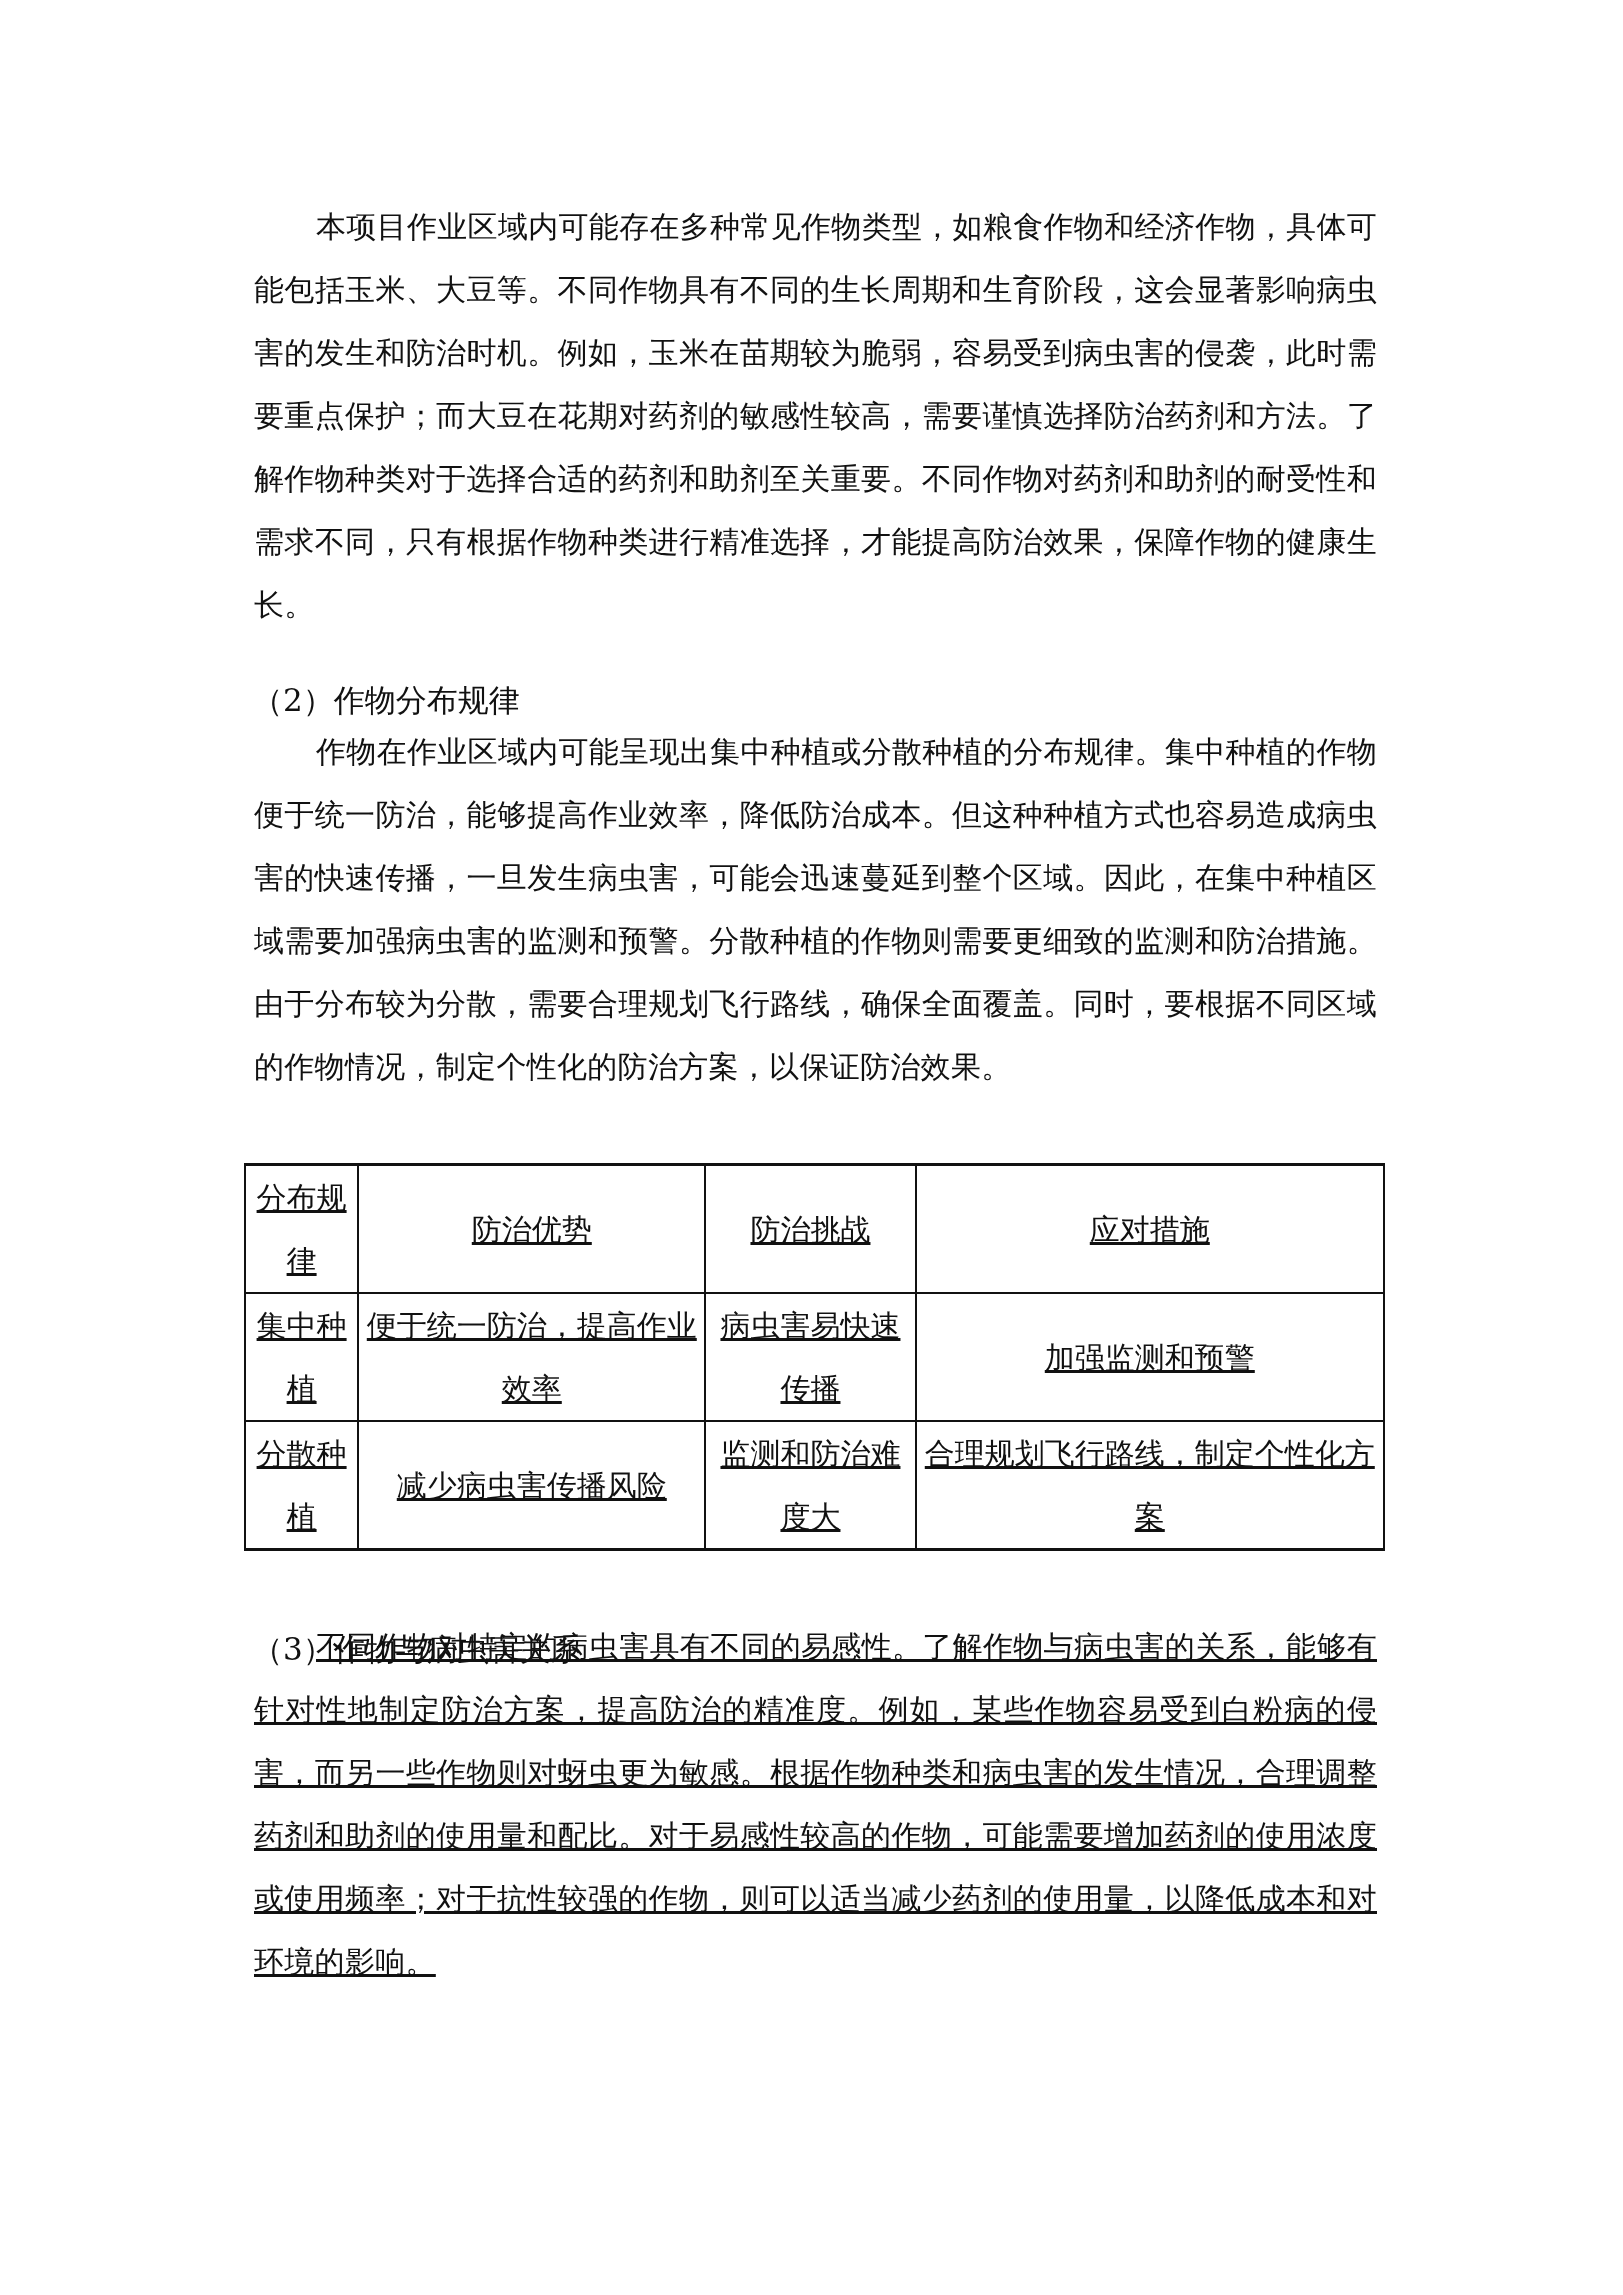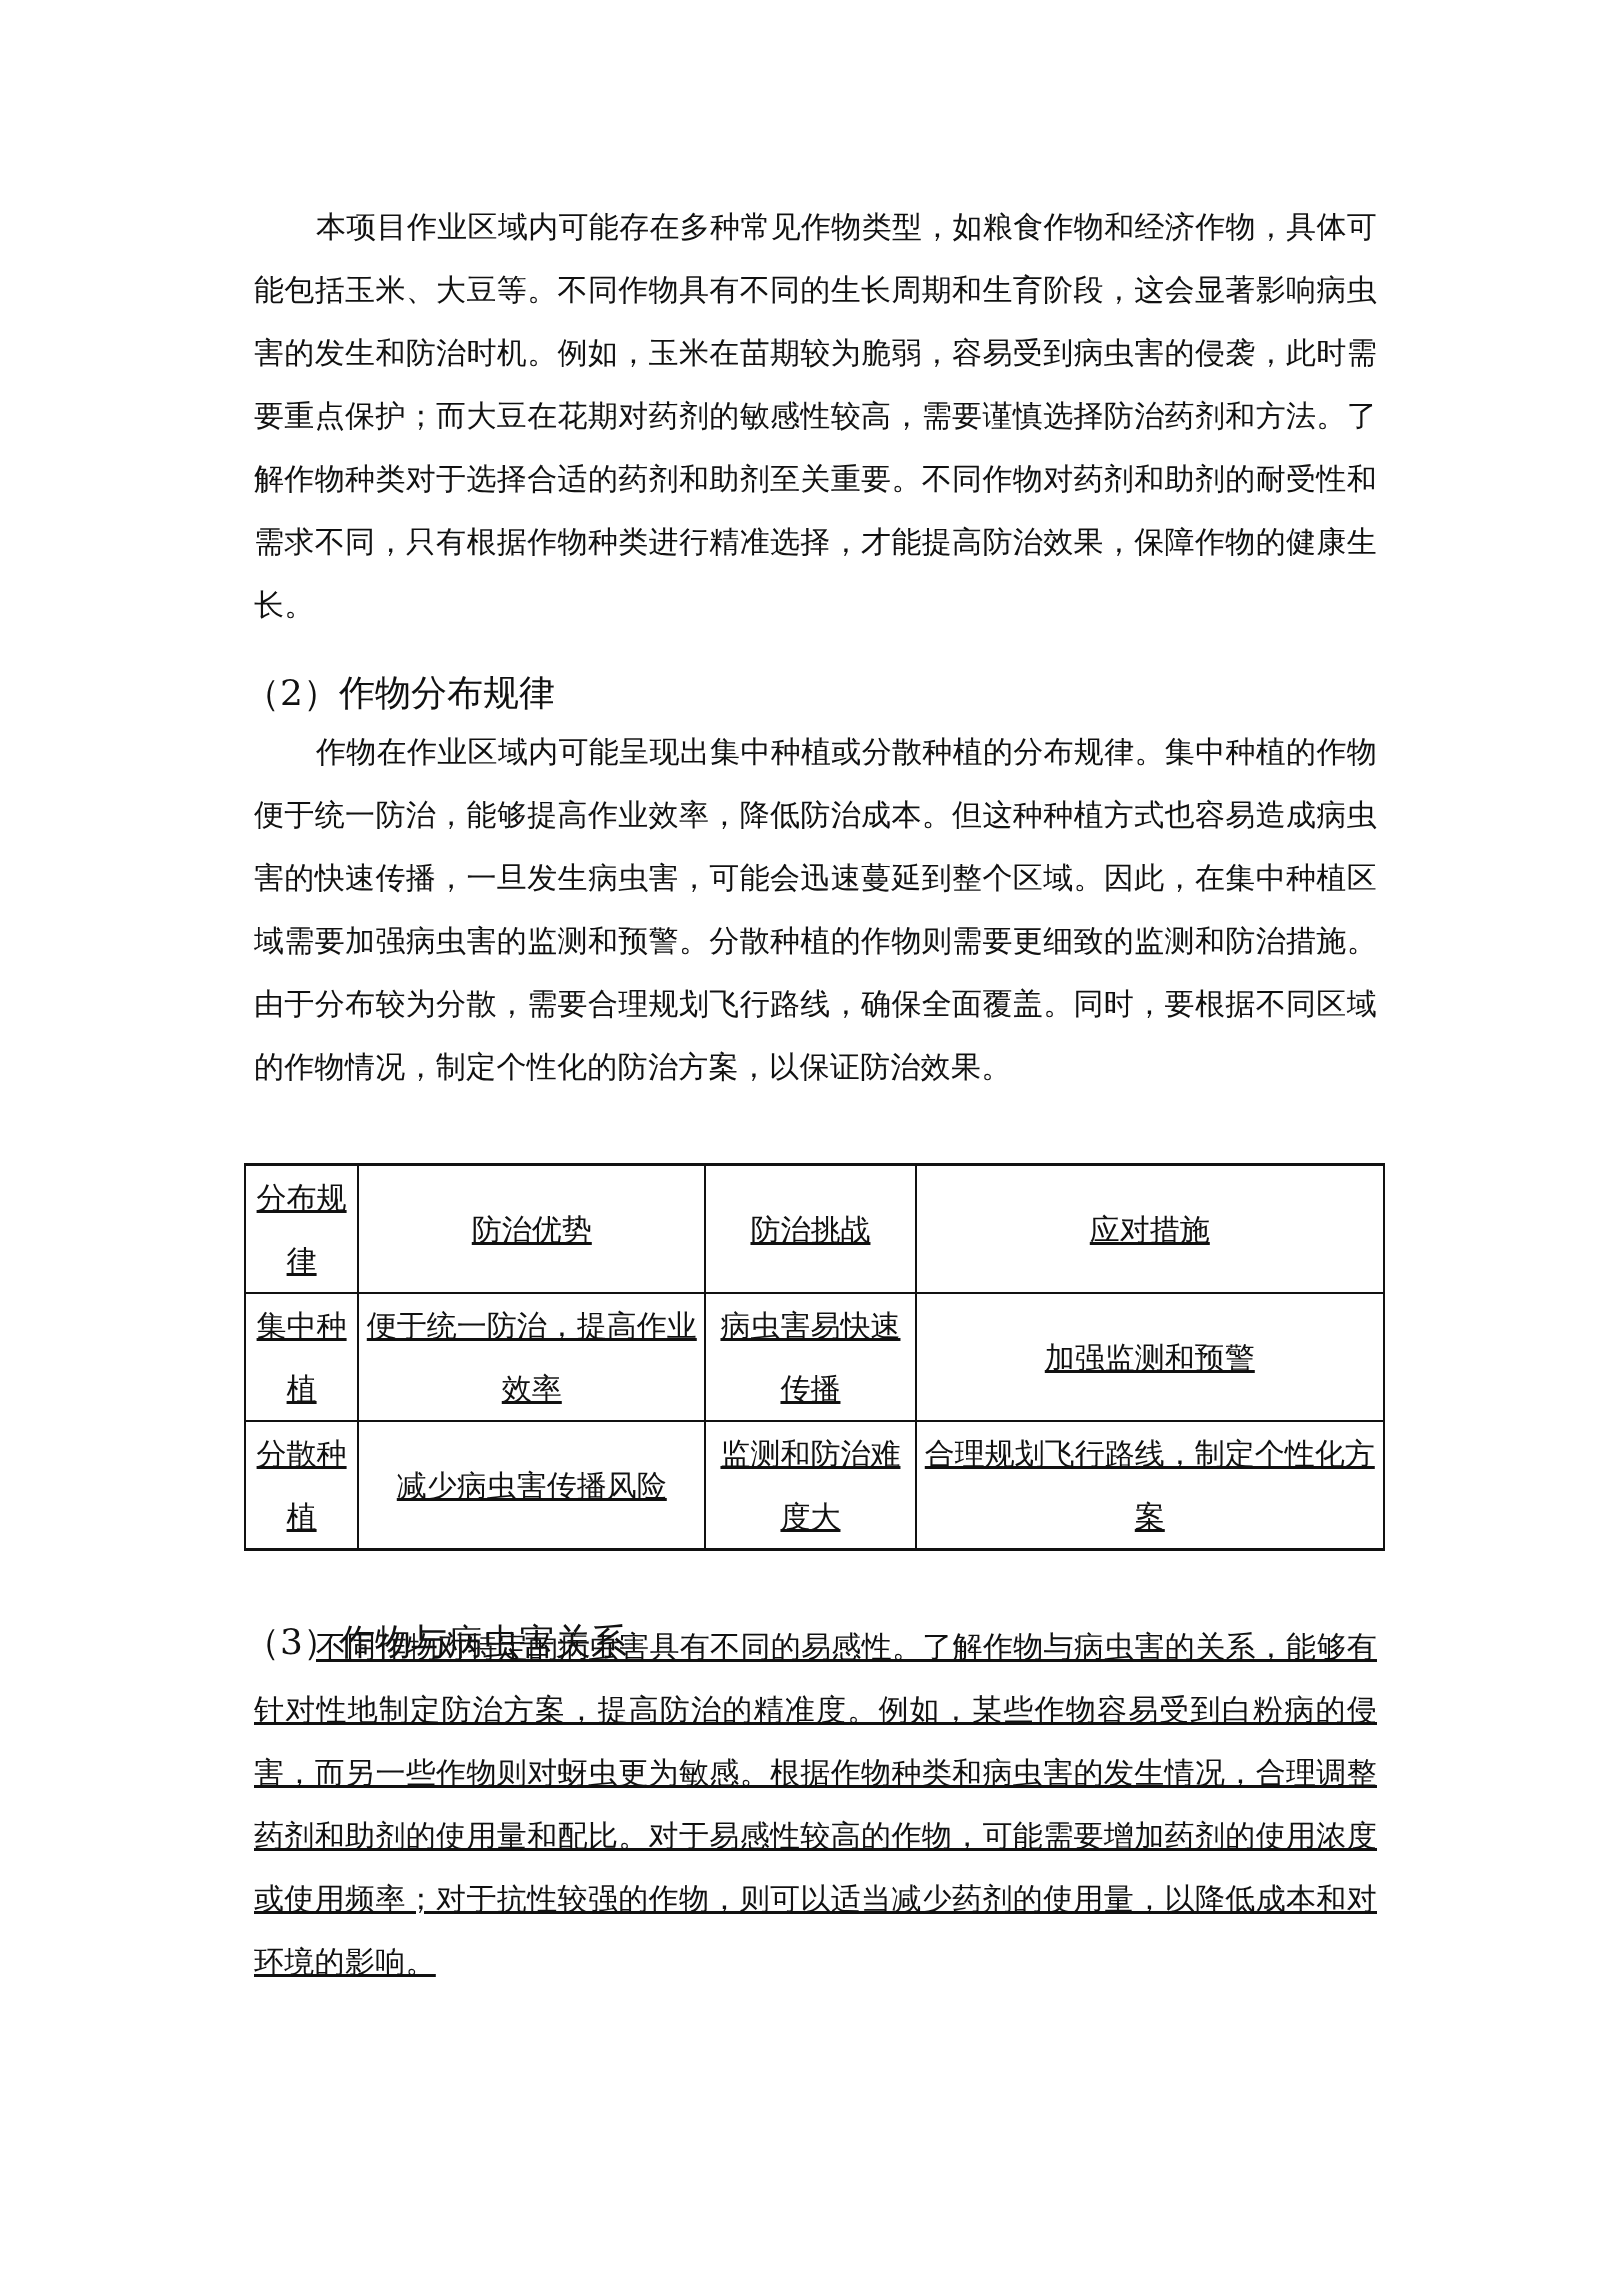--- a/index.html
+++ b/index.html
@@ -2,21 +2,21 @@
 <html style="font-size:10.5px"><head>
 <meta charset="utf-8">
 <style>
   html, body { margin:0; padding:0; background:#ffffff; }
   body { width:1623px; height:2295px; position:relative; overflow:hidden;
          font-family:"DejaVu Serif","Liberation Serif",serif; color:#111; }
   .page { position:absolute; left:244px; top:0; width:1143px; }
   .para { font-size:30px; line-height:63px; margin:10px; text-align:justify; text-align-last:left;
           letter-spacing:0.3px; }
   .para.indent { text-indent:62px; }
-  .heading { font-size:36px; line-height:63px; margin:0; padding-left:0; }
+  .heading { font-size:31px; line-height:63px; margin:8px; padding-left:0; }
   #p1 { position:absolute; top:185px; }
   #h2 { position:absolute; top:661px; }
   #p2 { position:absolute; top:710px; }
   #h3 { position:absolute; top:1610px; }
   #p3 { position:absolute; top:1605px;text-decoration:underline; }
   table.grid { position:absolute; top:1163px; left:0; width:1141px; border-collapse:collapse;text-decoration:underline; }
   table.grid td { border:2px solid #111; font-size:30px; line-height:63px; text-align:center;
                   vertical-align:middle; padding:0 2.6px; }
   table.grid tr.head td { border-top-width:3.3px; }
   table.grid tr.last td { border-bottom-width:3.3px; }

